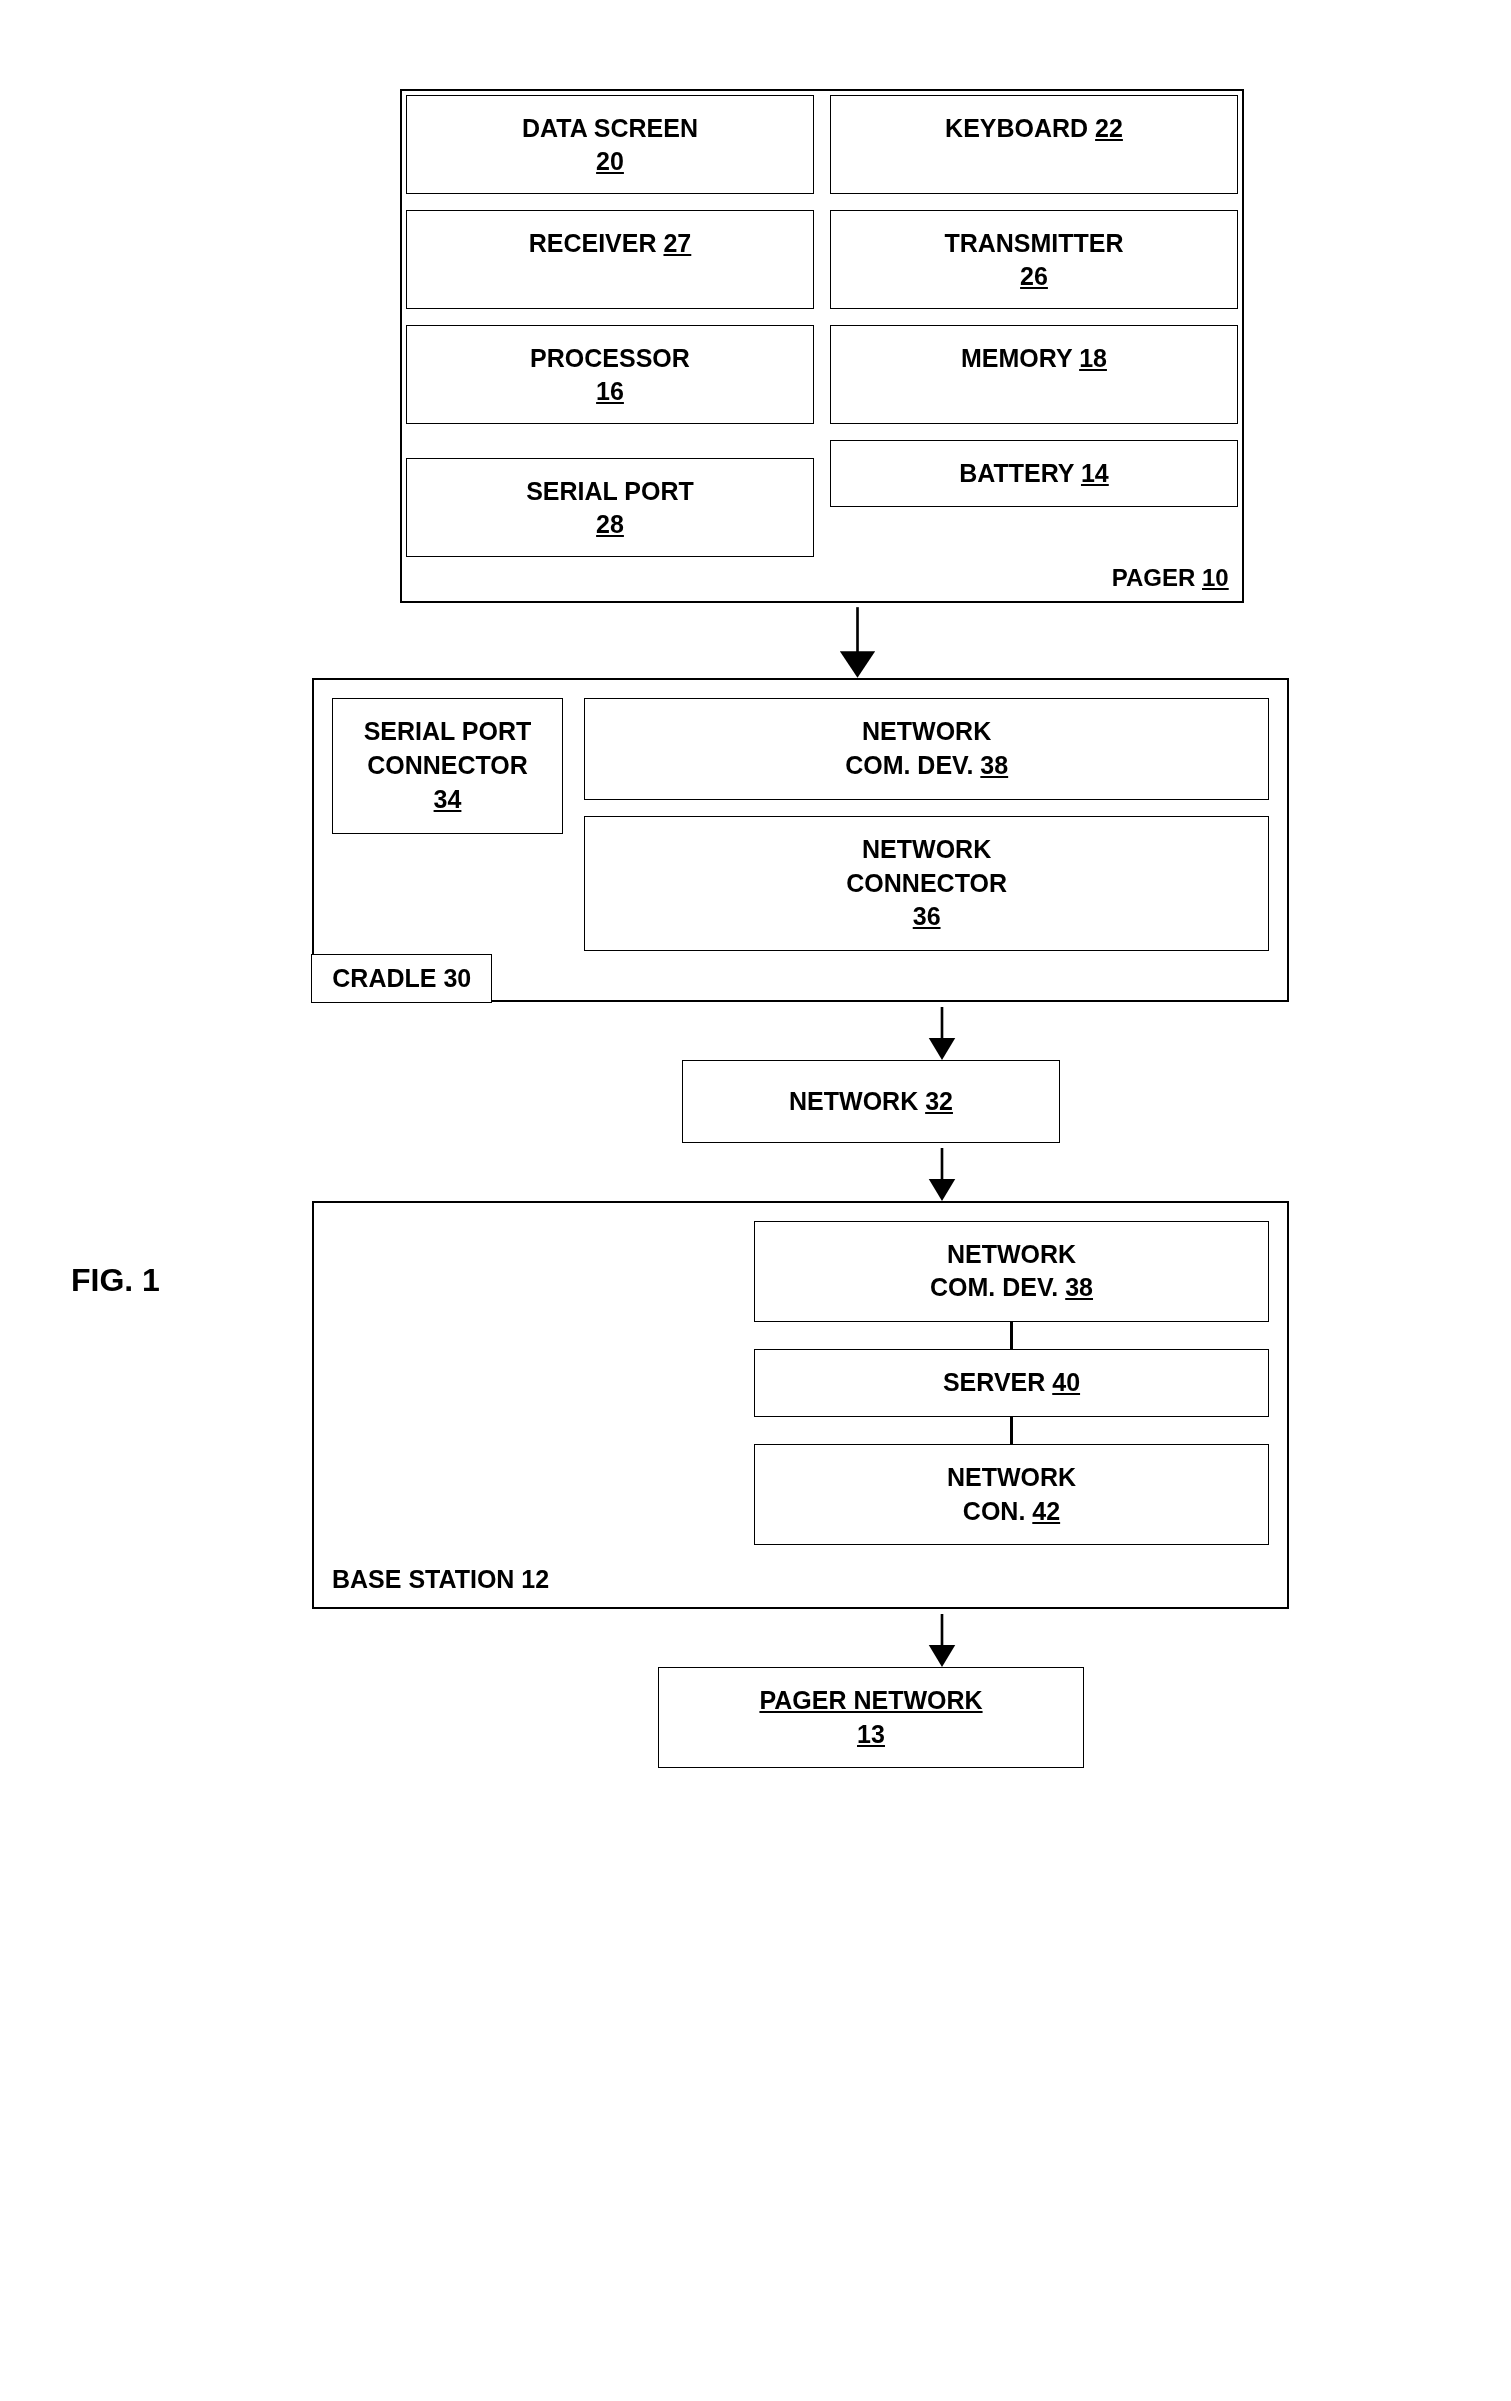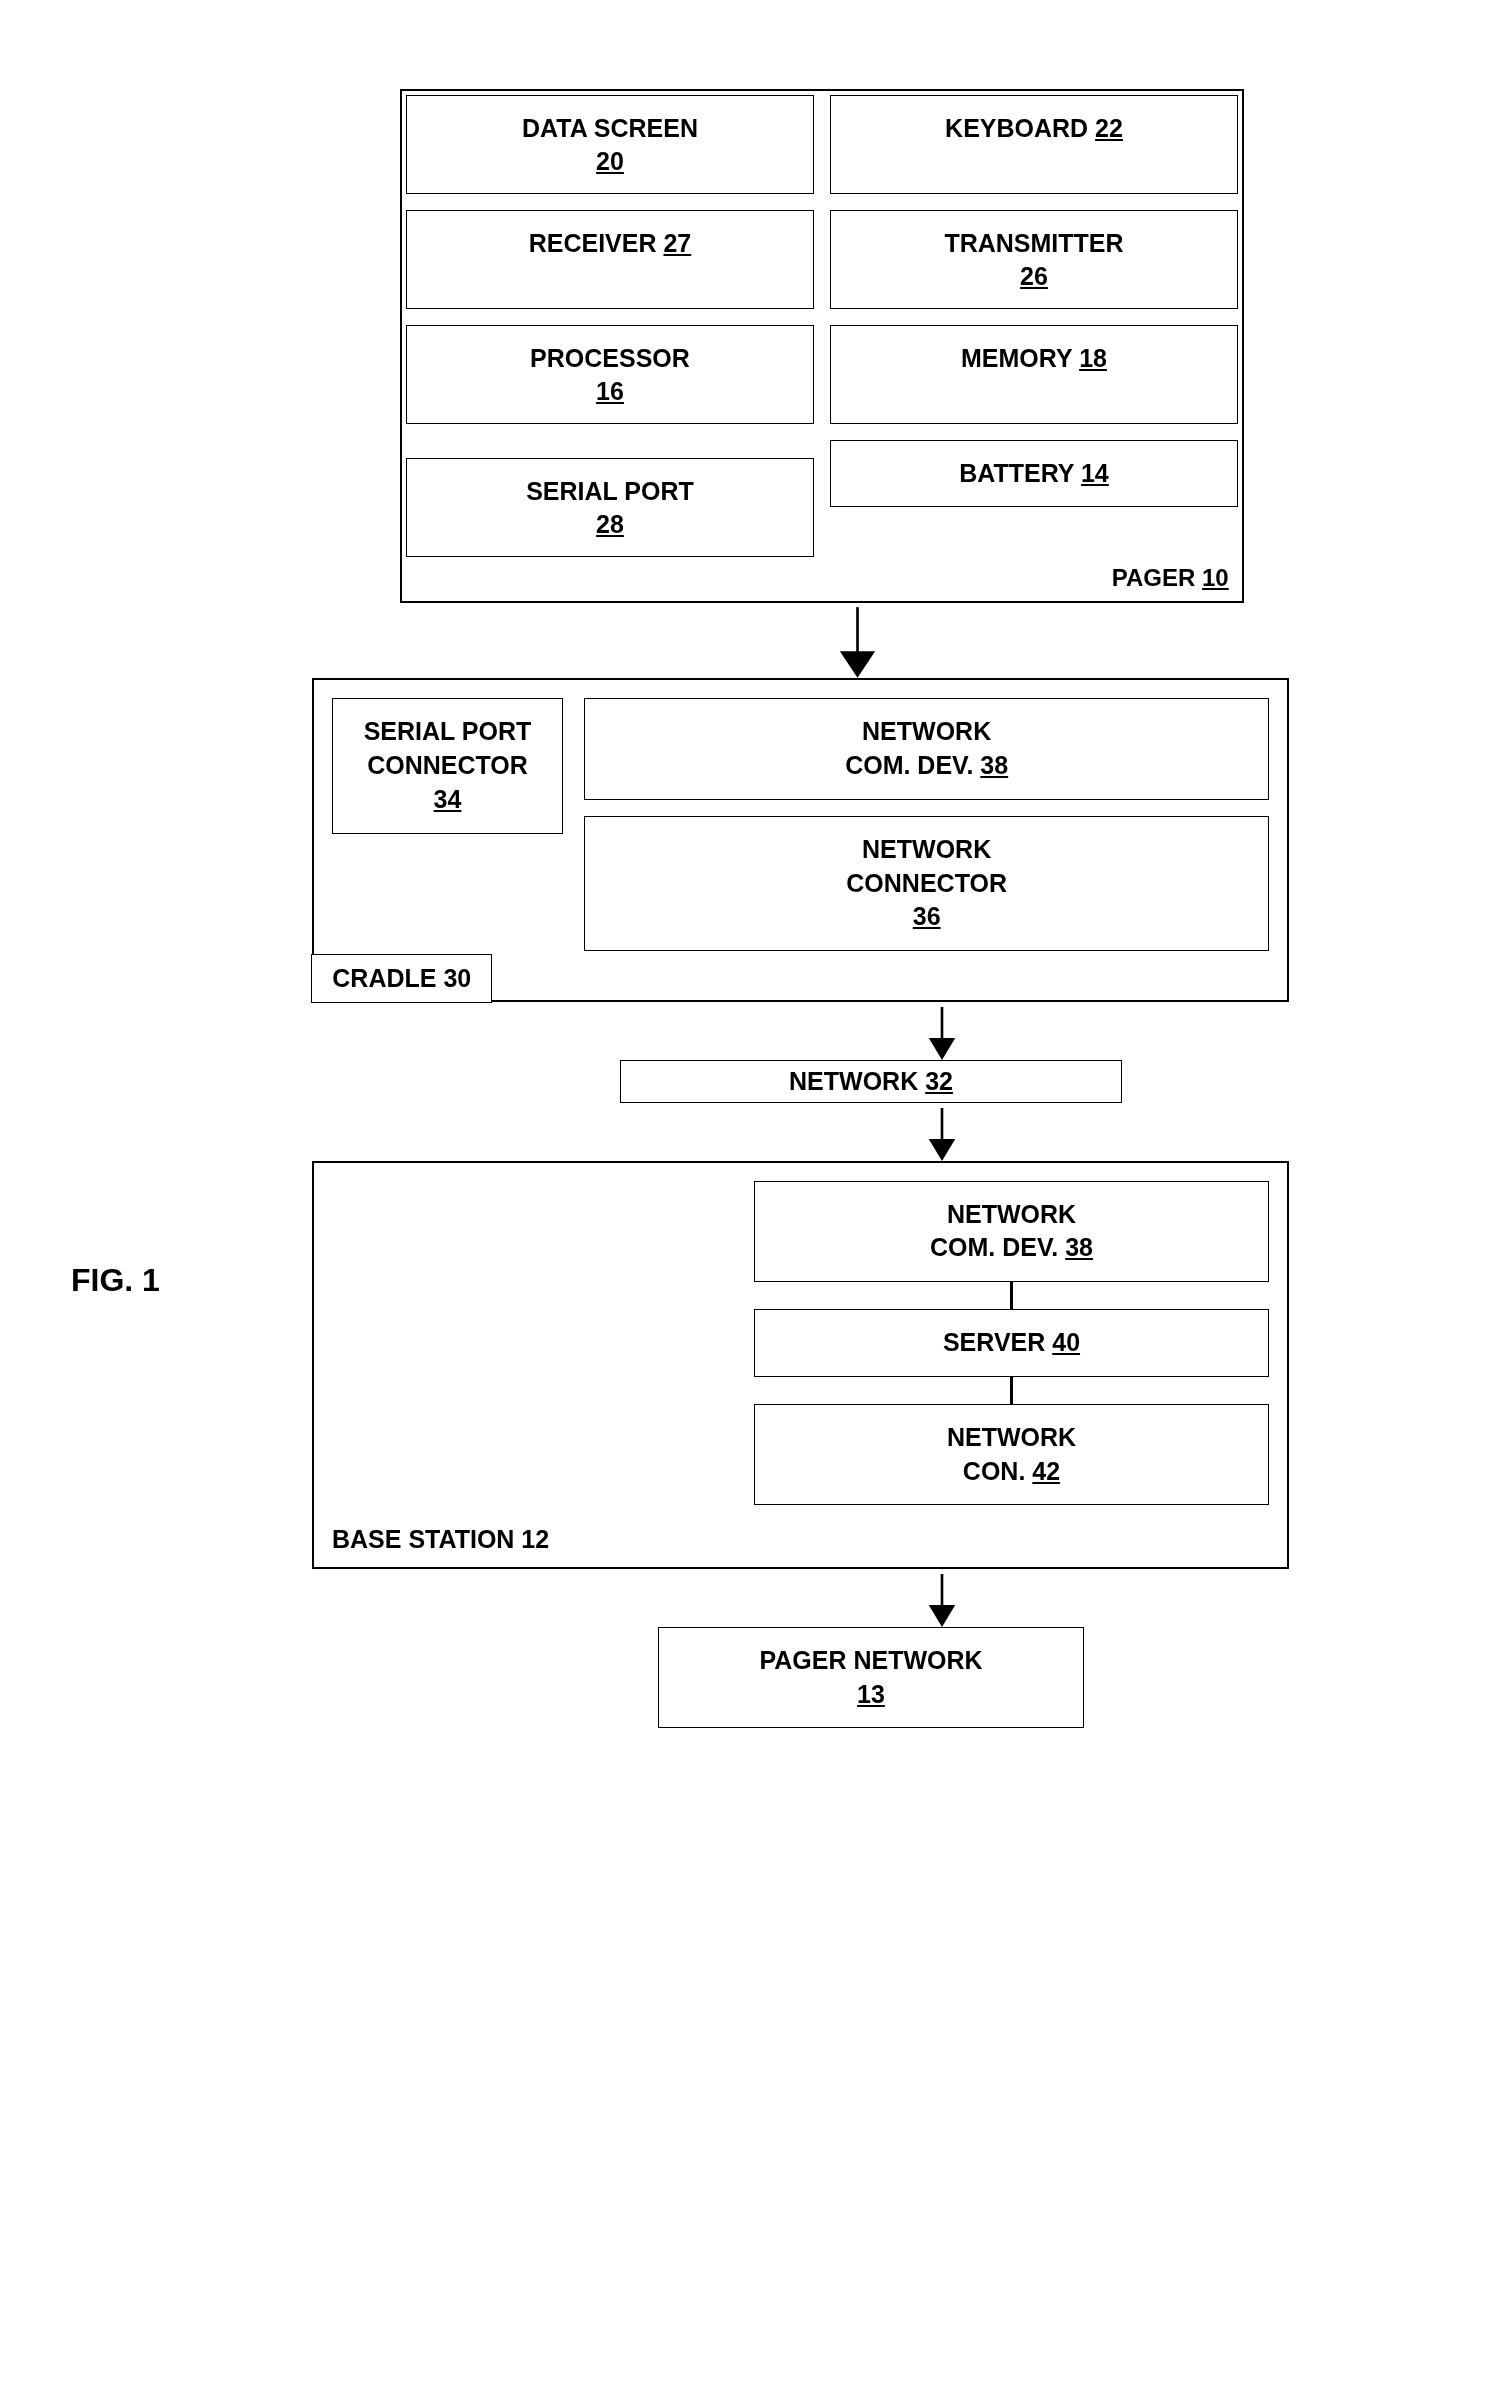--- a/index.html
+++ b/index.html
@@ -180,21 +180,21 @@
   </div>
 
   <div style="display:flex; justify-content:center; margin-left:373px; margin-top:4.4px;">
     <svg width="36" height="53" viewBox="0 0 40 60">
       <line x1="20" y1="0" x2="20" y2="40" stroke="#000" stroke-width="3"></line>
       <polygon points="20,60 5,35 35,35" fill="#000"></polygon>
     </svg>
   </div>
 
   <div style="display:flex; justify-content:center; margin-left:231px;">
-    <div class="box" style="width:502px; padding:4px 36px;">
+    <div class="box" style="width:378px; padding:24px 36px;">
       NETWORK <span>32</span>
     </div>
   </div>
 
   <div style="display:flex; justify-content:center; margin-left:373px; margin-top:4.4px;">
     <svg width="36" height="53" viewBox="0 0 40 60">
       <line x1="20" y1="0" x2="20" y2="40" stroke="#000" stroke-width="3"></line>
       <polygon points="20,60 5,35 35,35" fill="#000"></polygon>
     </svg>
   </div>
@@ -231,21 +231,21 @@
   </div>
 
   <div style="display:flex; justify-content:center; margin-left:373px; margin-top:4.4px;">
     <svg width="36" height="53" viewBox="0 0 40 60">
       <line x1="20" y1="0" x2="20" y2="40" stroke="#000" stroke-width="3"></line>
       <polygon points="20,60 5,35 35,35" fill="#000"></polygon>
     </svg>
   </div>
 
   <div style="display:flex; justify-content:center; margin-left:231px;">
-    <div class="box" style="width:426px; padding:16px 29px;">
+    <div class="box" style="width:426px; padding:16px 29px;text-decoration:underline;">
       PAGER NETWORK<br><span>13</span>
     </div>
   </div>
 
   <div style="height:71px;"></div>
 
 </div>
 
 
 </body></html>

